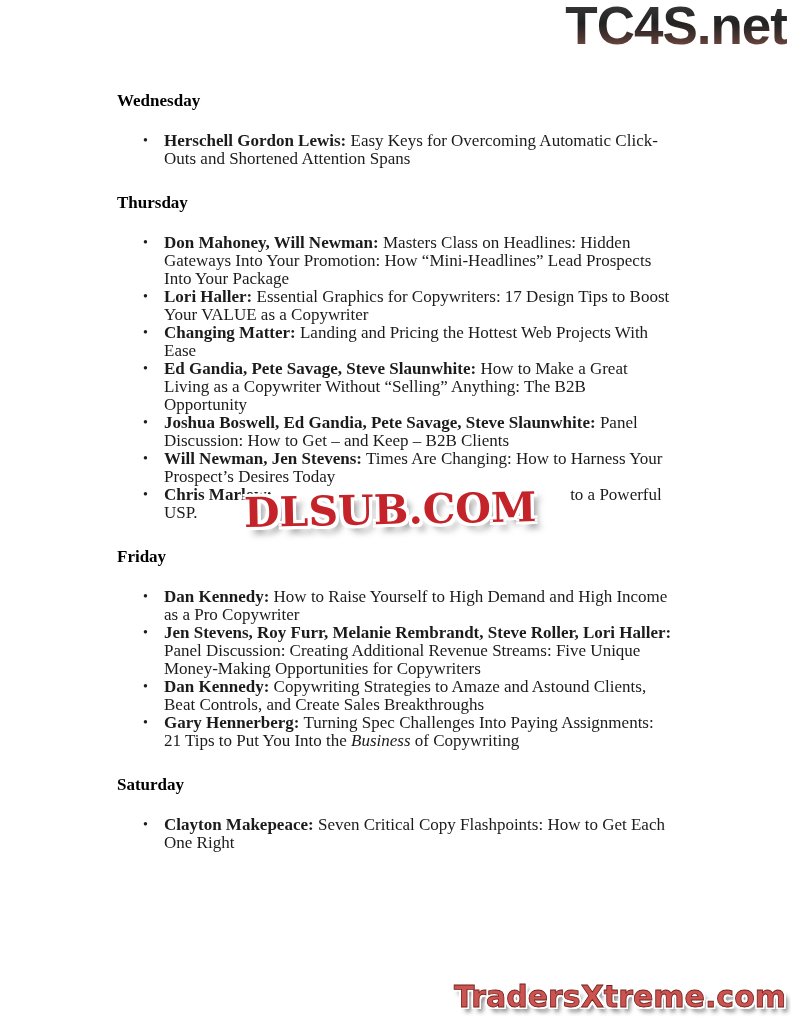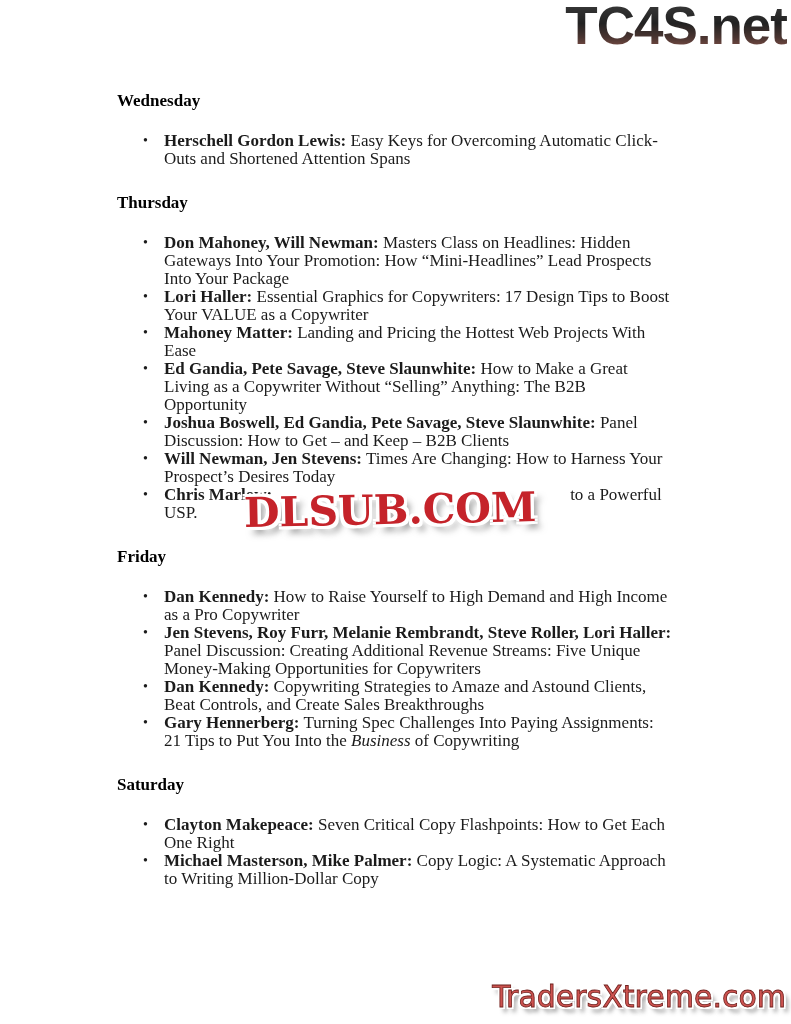--- a/index.html
+++ b/index.html
@@ -53,21 +53,21 @@
     text-shadow:
       -3px -3px 0 #ffffff, 3px -3px 0 #ffffff, -3px 3px 0 #ffffff, 3px 3px 0 #ffffff,
       -3px 0 0 #ffffff, 3px 0 0 #ffffff, 0 -3px 0 #ffffff, 0 3px 0 #ffffff,
       6px 7px 6px rgba(110,110,110,0.65);
   }
 
   
   .tradersx{
     position:absolute;right:5px;top:977px;
     font-family:"DejaVu Sans", sans-serif;
-    font-weight:normal;font-size:30px;line-height:40px;letter-spacing:0px;
+    font-weight:bold;font-size:30px;line-height:40px;letter-spacing:0px;
     color:#cd5350;
     -webkit-text-stroke:0.8px #6f201d;
     text-shadow:
       -2px -2px 0 #ffffff, 2px -2px 0 #ffffff, -2px 2px 0 #ffffff, 2px 2px 0 #ffffff,
       -2px 0 0 #ffffff, 2px 0 0 #ffffff, 0 -2px 0 #ffffff, 0 2px 0 #ffffff,
       4px 5px 4px rgba(40,40,40,0.55);
     margin-left: 43px;
   }
 </style>
 </head>
@@ -92,21 +92,21 @@
     <ul class="sessions">
       <li>
         <span class="speakers">Don Mahoney, Will Newman:</span>
         <span>Masters Class on Headlines: Hidden Gateways Into Your Promotion: How “Mini-Headlines” Lead Prospects Into Your Package</span>
       </li>
       <li>
         <span class="speakers">Lori Haller:</span>
         <span>Essential Graphics for Copywriters: 17 Design Tips to Boost Your VALUE as a Copywriter</span>
       </li>
       <li>
-        <span class="speakers">Mahoney Matter:</span>
+        <span class="speakers">Changing Matter:</span>
         <span>Landing and Pricing the Hottest Web Projects With Ease</span>
       </li>
       <li>
         <span class="speakers">Ed Gandia, Pete Savage, Steve Slaunwhite:</span>
         <span>How to Make a Great Living as a Copywriter Without “Selling” Anything: The B2B Opportunity</span>
       </li>
       <li>
         <span class="speakers">Joshua Boswell, Ed Gandia, Pete Savage, Steve Slaunwhite:</span>
         <span>Panel Discussion: How to Get – and Keep – B2B Clients</span>
       </li>
@@ -142,24 +142,20 @@
     </ul>
   </section>
 
   <section>
     <h2 class="day">Saturday</h2>
     <ul class="sessions">
       <li>
         <span class="speakers">Clayton Makepeace:</span>
         <span>Seven Critical Copy Flashpoints: How to Get Each One Right</span>
       </li>
-      <li>
-        <span class="speakers">Michael Masterson, Mike Palmer:</span>
-        <span>Copy Logic: A Systematic Approach to Writing Million-Dollar Copy</span>
-      </li>
     </ul>
   </section>
 
 </div>
 
 <div class="dlsub">DLSUB.COM</div>
 
 <div class="tradersx">TradersXtreme.com</div>
 
 </body></html>

